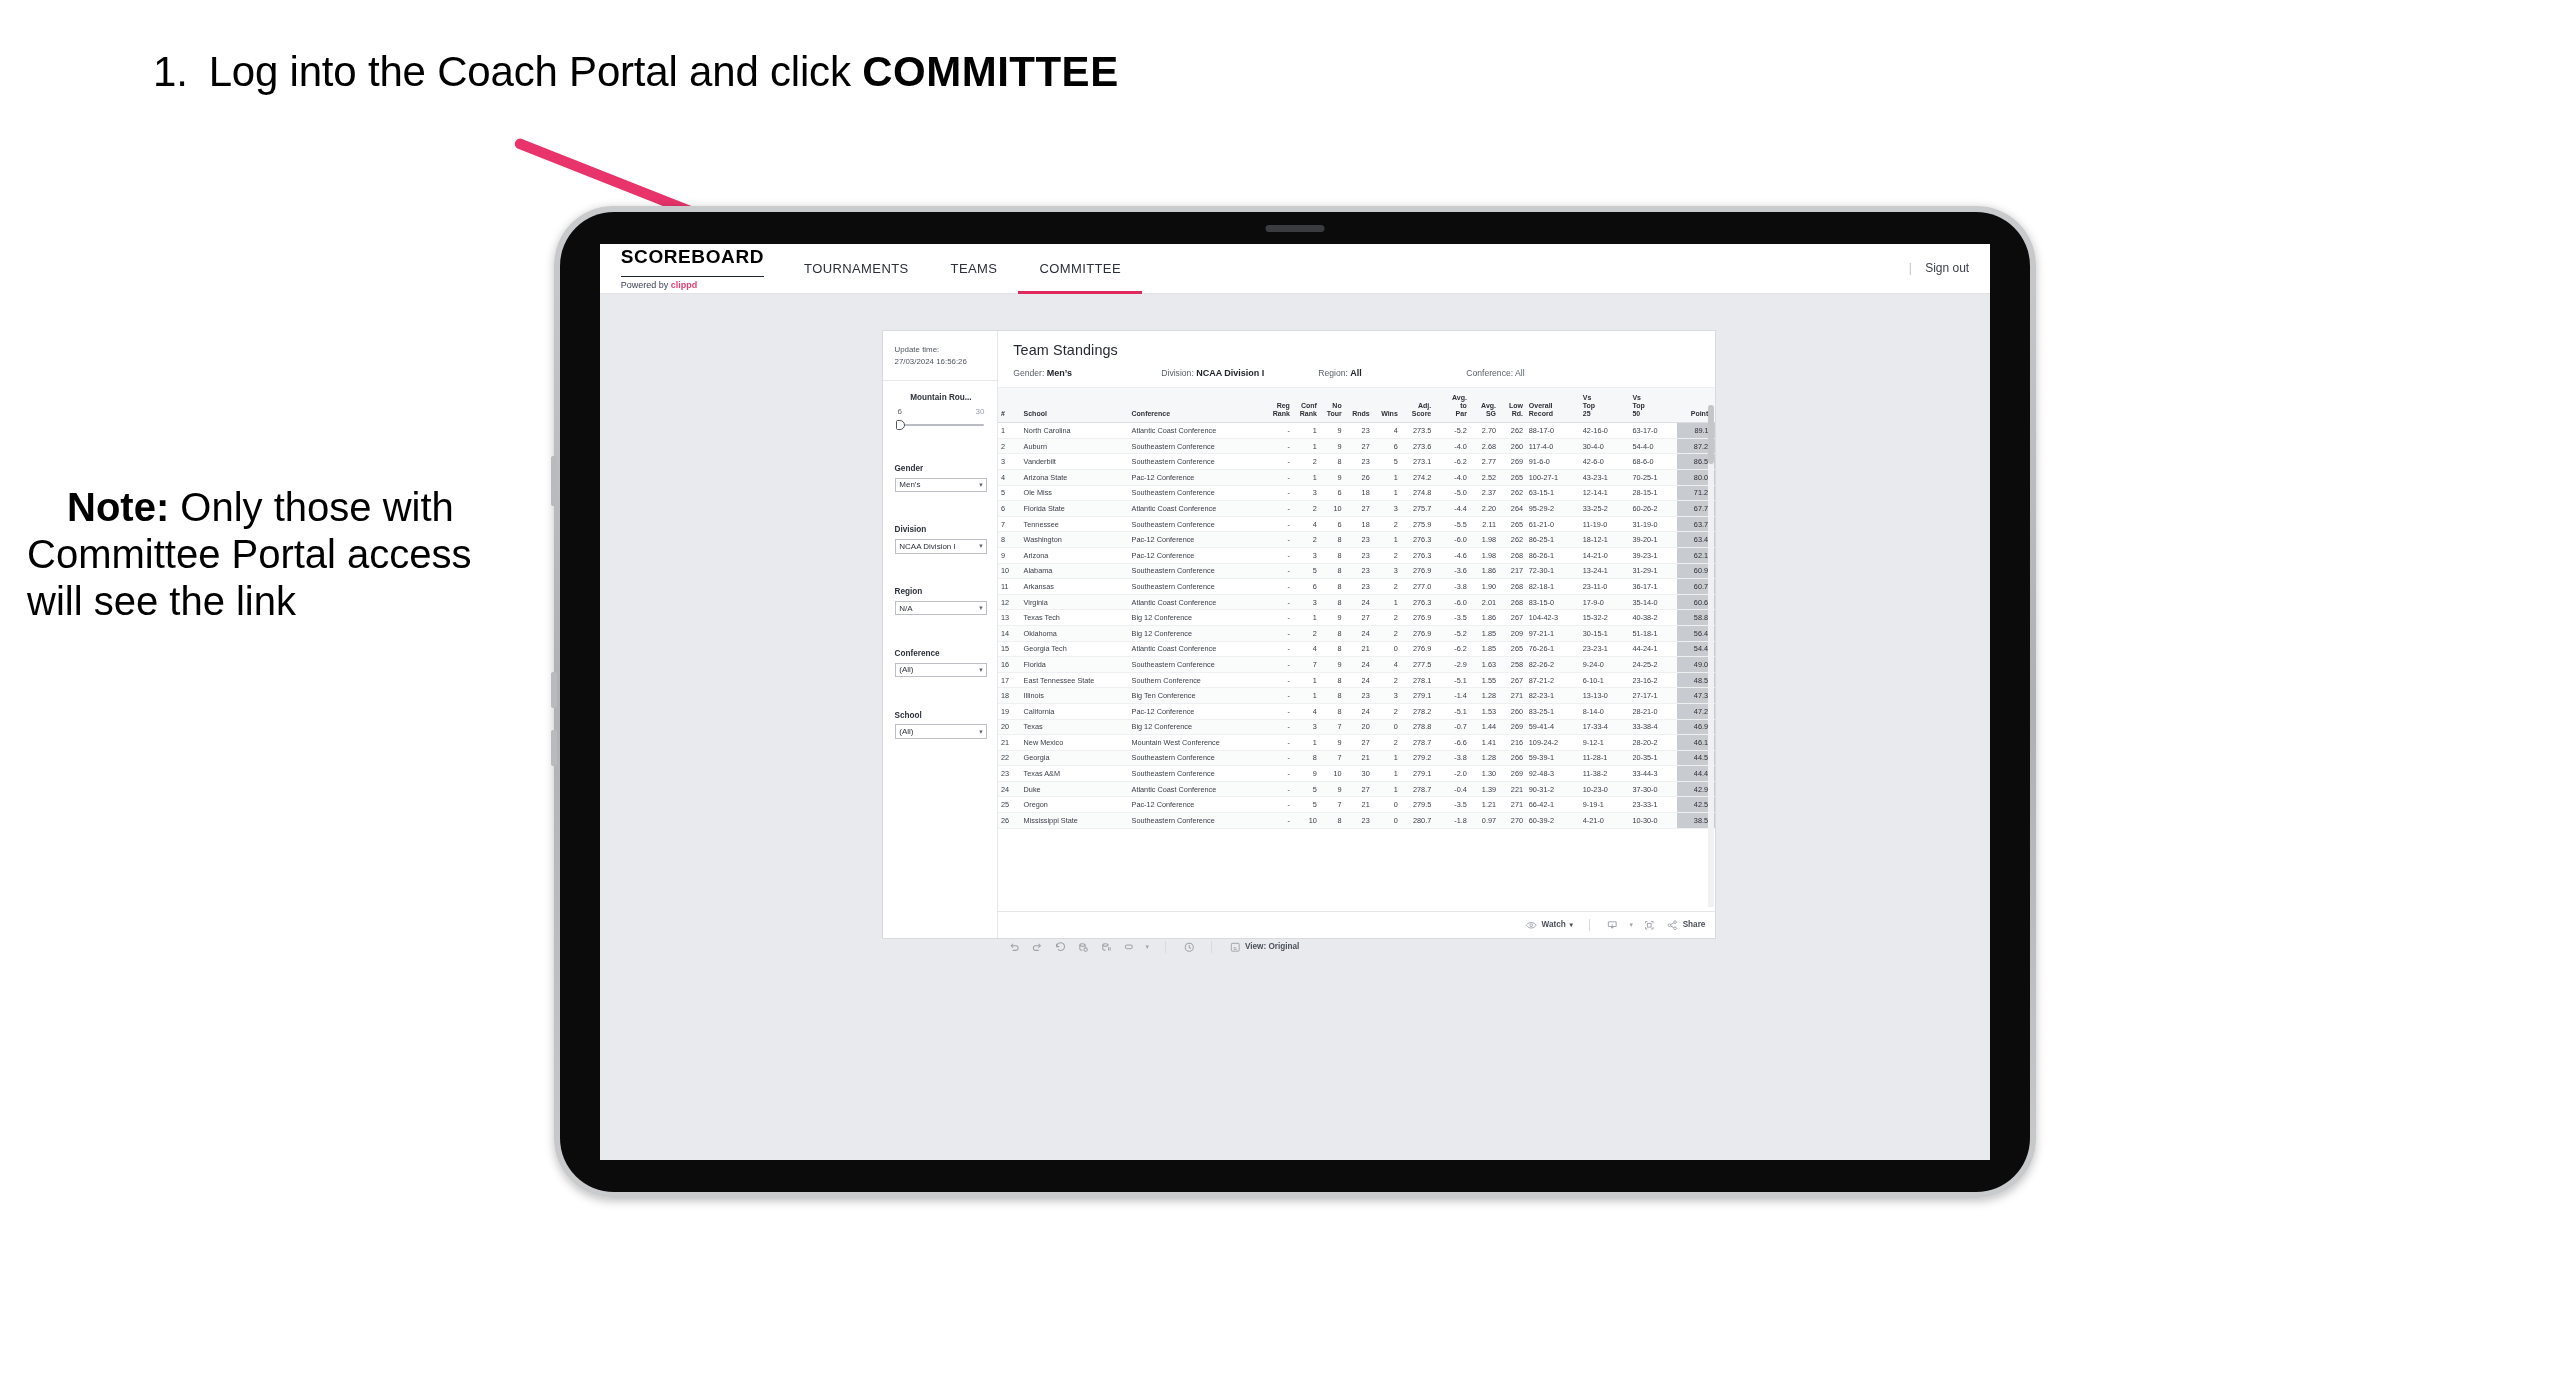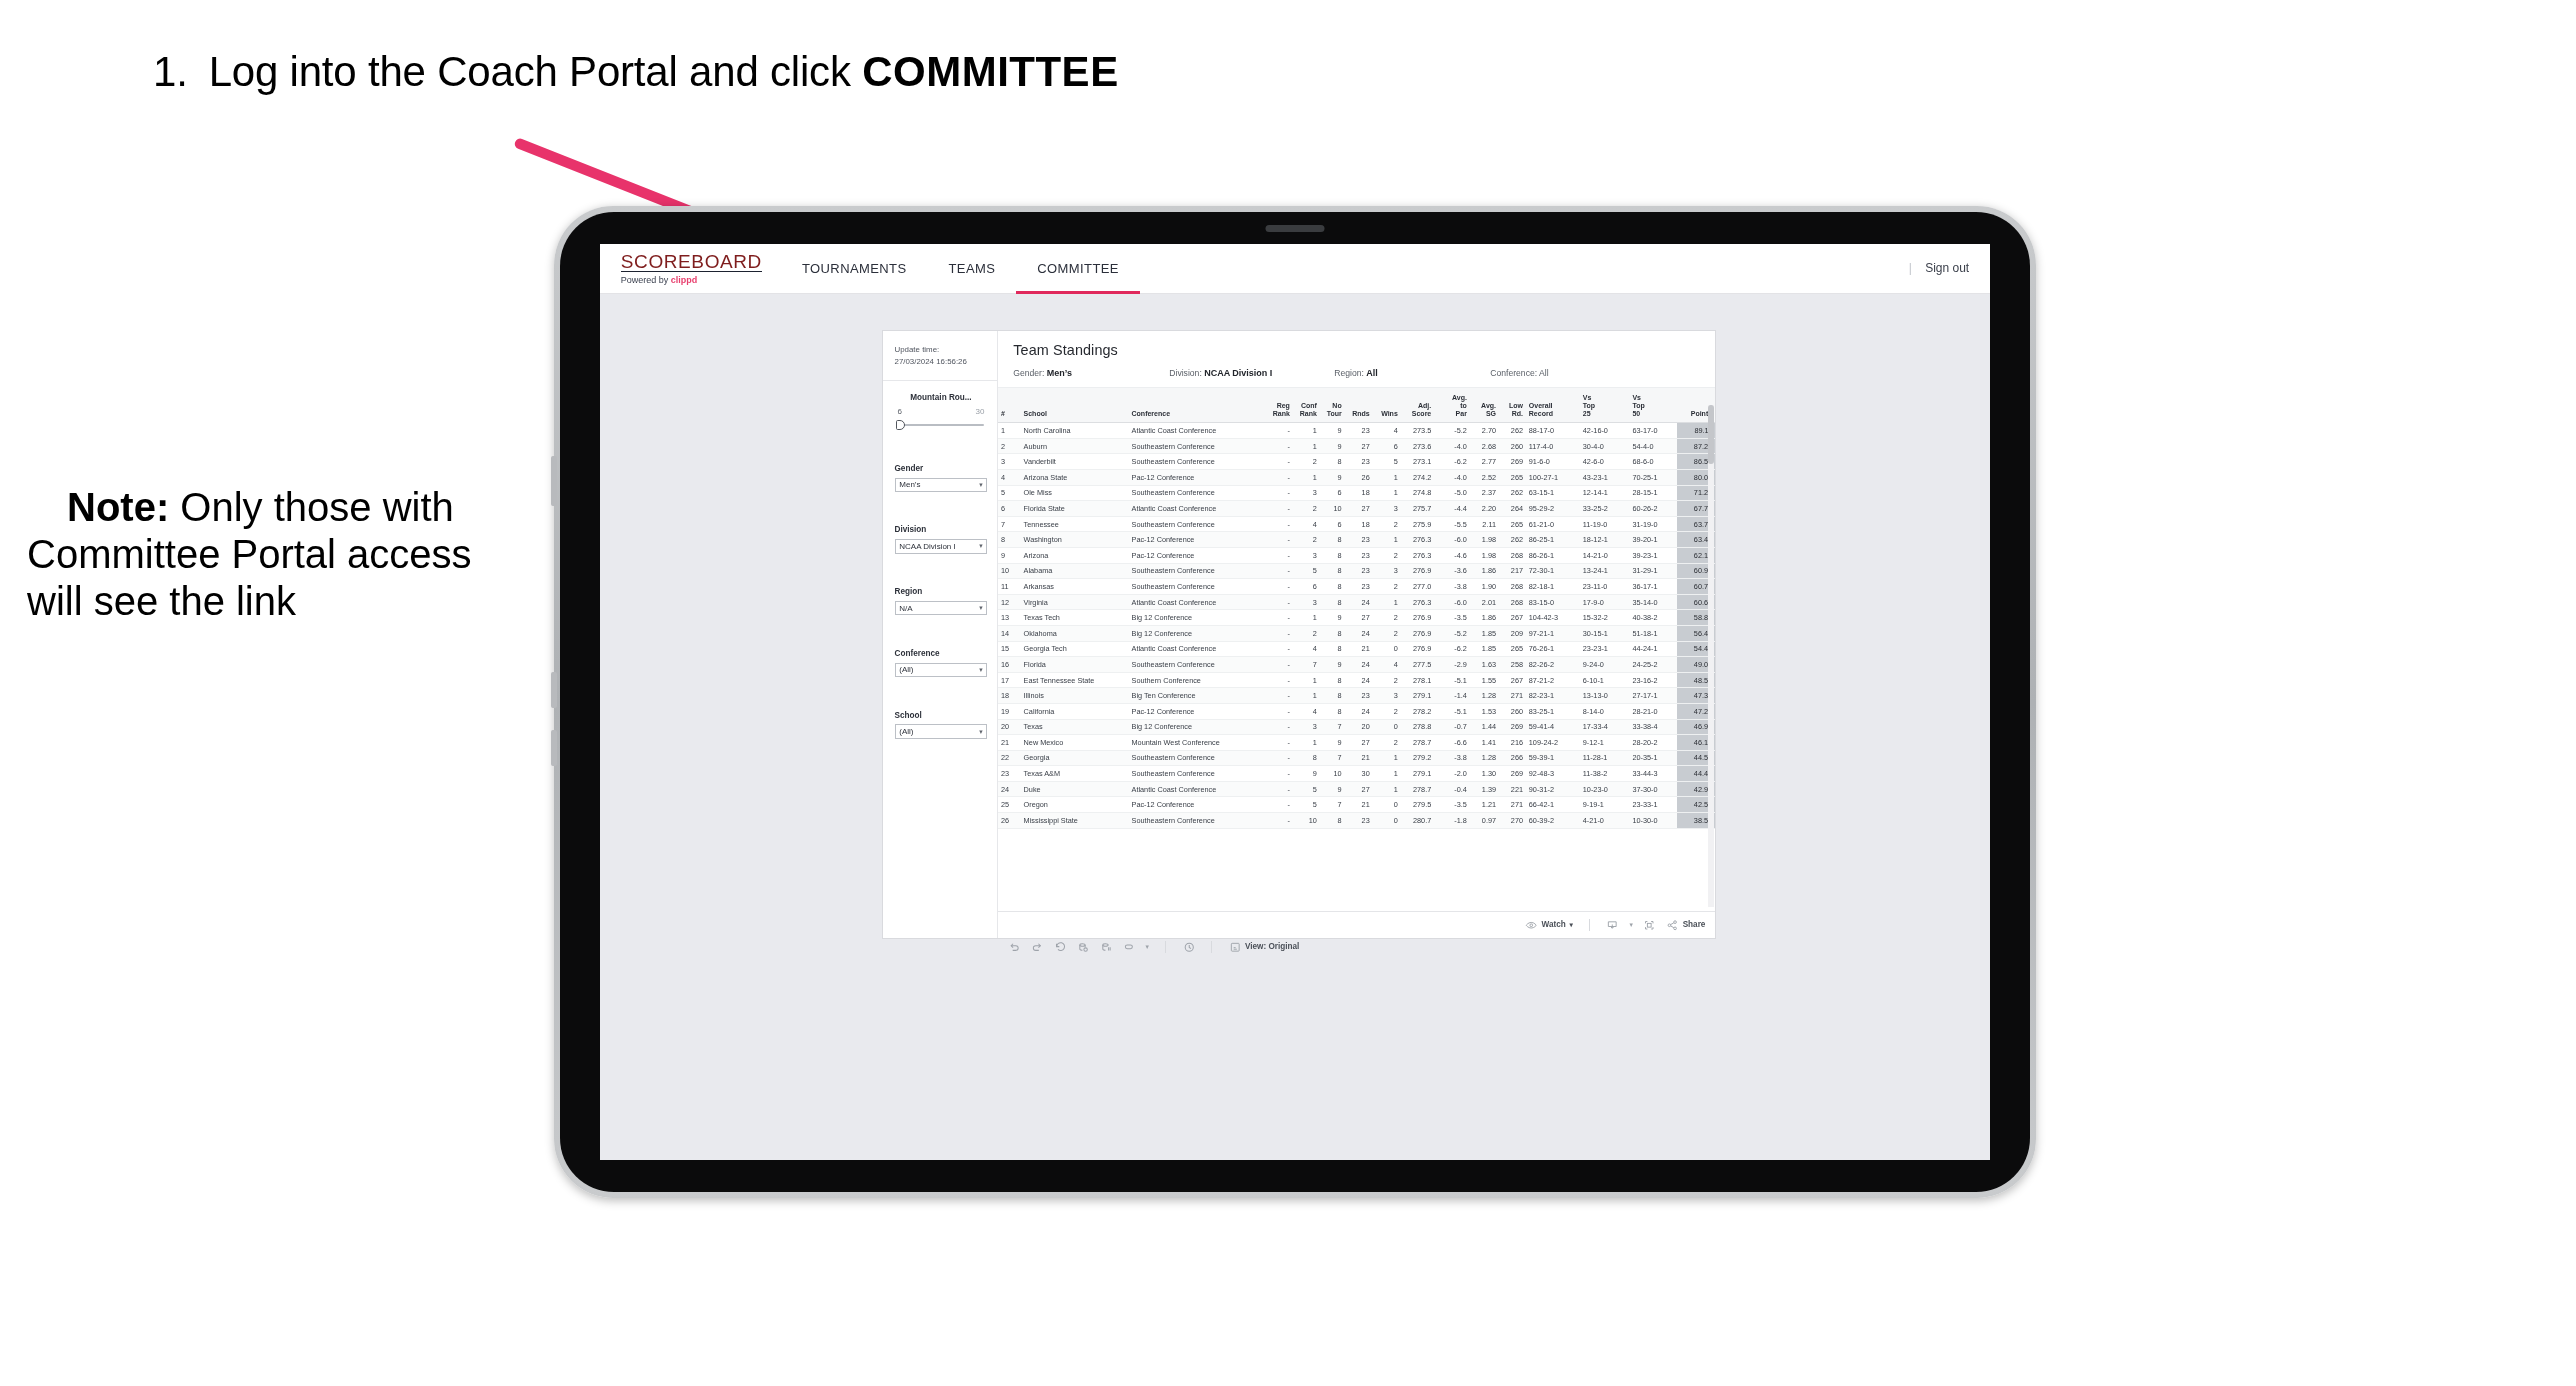--- a/index.html
+++ b/index.html
@@ -75,23 +75,23 @@
 
   
   .topnav {
     height: 50px; background: #fff;
     display: flex; align-items: stretch;
     border-bottom: 1px solid #e3e3e6;
     position: relative;
   }
   .brand { padding: 3.8px 19px 3.8px 21px; display:flex; flex-direction:column; justify-content:center; }
   .brand-name {
-    font-size: 19px; font-weight: normal; letter-spacing: 0.6px; color: #7f1d1d;
+    font-size: 19px; font-weight: bold; letter-spacing: 0.6px; color: #000000;
     font-family: "Liberation Sans", sans-serif;
-    border-bottom: 1.9px solid #1d2230; padding-bottom: 0; line-height: 1;
+    border-bottom: 1.9px solid #1d2230; padding-bottom: 10px; line-height: 1;
   }
   .brand-sub { font-size: 9px; color: #3c4250; margin-top: 2.9px; }
   .brand-sub .pink { color: #e8416f; font-weight: bold; }
 
   .navitems { display: flex; align-items: stretch; }
   .navitem {
     display: flex; align-items: center; padding: 0 21px;
     font-size: 13px; color: #2b2f3a; letter-spacing: 0.4px;
     position: relative; cursor: pointer;
   }
@@ -156,21 +156,21 @@
     padding: 0 3.8px 0 3.8px; font-size: 8px; color: #2d313a; cursor: pointer;
   }
   .sel .caret { font-size: 6.7px; color: #60656d; }
   .fil-spacer { height: 21px; }
 
   
   .vizright { flex: 1; display: flex; flex-direction: column; min-width: 0; }
   .viz-head { padding: 11.5px 0 9.6px 15.3px; border-bottom: 1px solid #eceef0; }
   .viz-title { font-size: 14.4px; color: #26292f; font-weight: normal; letter-spacing: 0.1px; }
   .viz-meta { margin-top: 9.6px; display: flex; font-size: 8.6px; color: #5b6068; }
-  .viz-meta .m { margin-right: 12px; }
+  .viz-meta .m { margin-right: 4px; }
   .viz-meta .m1 { width: 144px; }
   .viz-meta .m2 { width: 153px; }
   .viz-meta .m3 { width: 144px; }
   .viz-meta b { color: #22252b; font-weight: bold; font-size: 9px; }
 
   
   .tblwrap { flex: 1; overflow: hidden; position: relative; background: #fff; }
   table.standings { border-collapse: collapse; width: 100%; font-size: 7.3px; color: #3b4049; table-layout: fixed; }
   table.standings thead th {
     background: #f6f7f8; font-weight: bold; color: #2b2f37;

